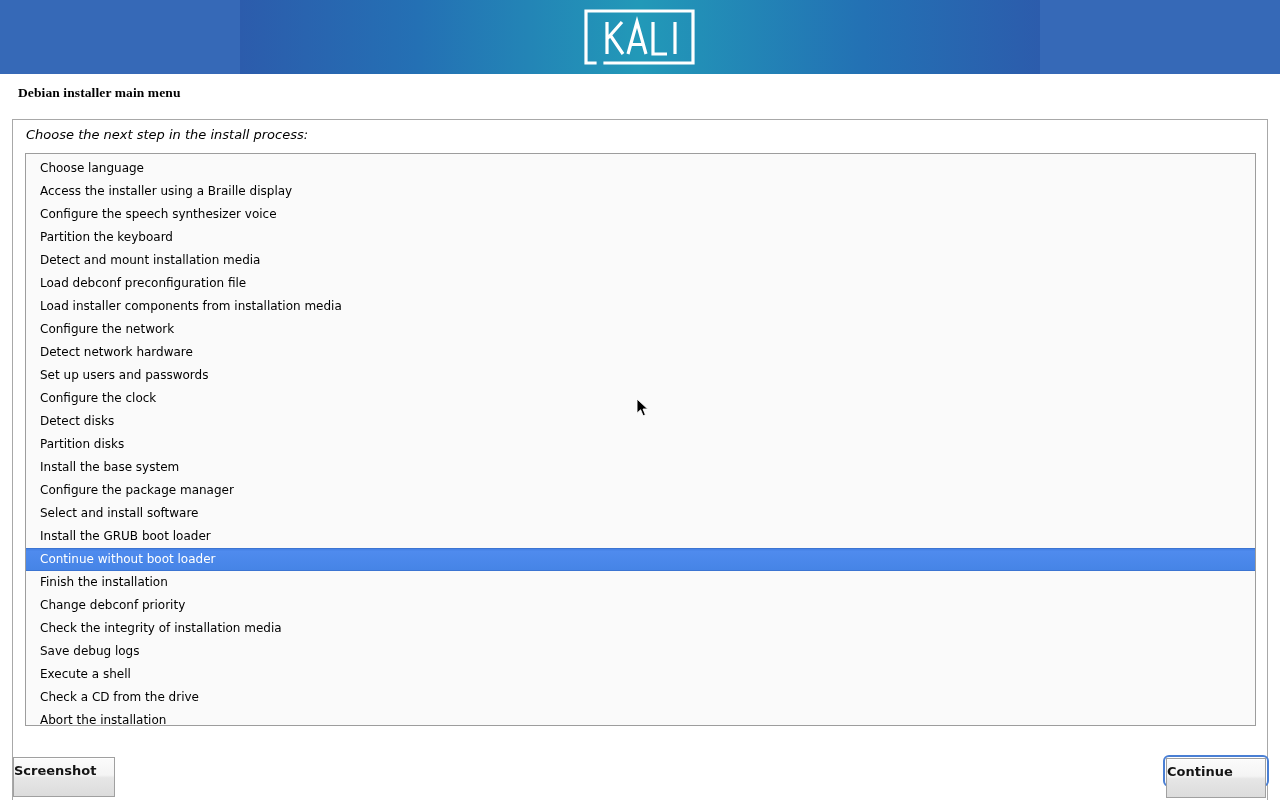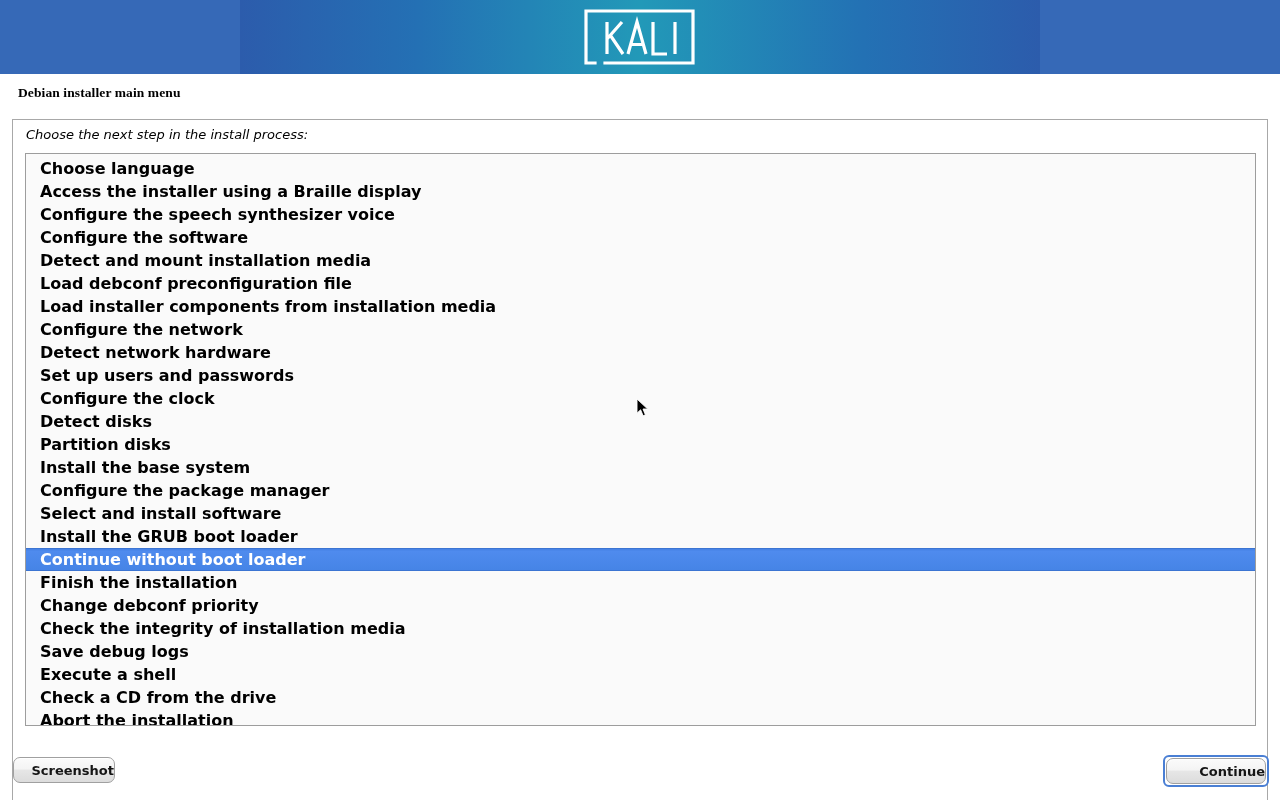--- a/index.html
+++ b/index.html
@@ -102,47 +102,47 @@
     position: absolute;
     left: 0;
     top: 0;
     right: 0;
     padding-top: 3px;
   }
   .list-item {
     height: 23px;
     line-height: 23px;
     padding-left: 14px;
-    font-size: 16px;
-    font-weight: bold;
+    font-size: 12px;
+    font-weight: normal;
     color: #000000;
     white-space: nowrap;
     box-sizing: border-box;
   }
   .list-item.selected {
     background: linear-gradient(to bottom, #4581e4 0%, #4f8bee 12%, #4684e6 100%);
     color: #ffffff;
     border-top: 1px solid #3b74d2;
     border-bottom: 1px solid #3b74d2;
     height: 23px;
     line-height: 21px;
   }
 
   
   .btn {
     position: absolute;
     box-sizing: border-box;
-    height: 26px;
+    height: 40px;
     line-height: 26px;
-    text-align: right;
+    text-align: left;
     font-size: 13px;
     font-weight: bold;
     color: #151515;
     border: 1px solid #a0a0a0;
-    border-radius: 7px;
+    border-radius: 0;
     background: linear-gradient(to bottom, #fbfbfb 0%, #f4f4f4 45%, #e6e6e6 52%, #dcdcdc 100%);
     box-shadow: inset 0 1px 0 #ffffff;
     cursor: default;
   }
   .btn-screenshot {
     left: 13px;
     top: 757px;
     width: 102px;
   }
   .btn-continue-focus {
@@ -199,21 +199,21 @@
 
   <div class="frame">
 
     <div class="frame-prompt">Choose the next step in the install process:</div>
 
     <div class="listbox">
       <div class="list-inner" id="menu-list">
           <div class="list-item">Choose language</div>
           <div class="list-item">Access the installer using a Braille display</div>
           <div class="list-item">Configure the speech synthesizer voice</div>
-          <div class="list-item">Configure the software</div>
+          <div class="list-item">Partition the keyboard</div>
           <div class="list-item">Detect and mount installation media</div>
           <div class="list-item">Load debconf preconfiguration file</div>
           <div class="list-item">Load installer components from installation media</div>
           <div class="list-item">Configure the network</div>
           <div class="list-item">Detect network hardware</div>
           <div class="list-item">Set up users and passwords</div>
           <div class="list-item">Configure the clock</div>
           <div class="list-item">Detect disks</div>
           <div class="list-item">Partition disks</div>
           <div class="list-item">Install the base system</div>

